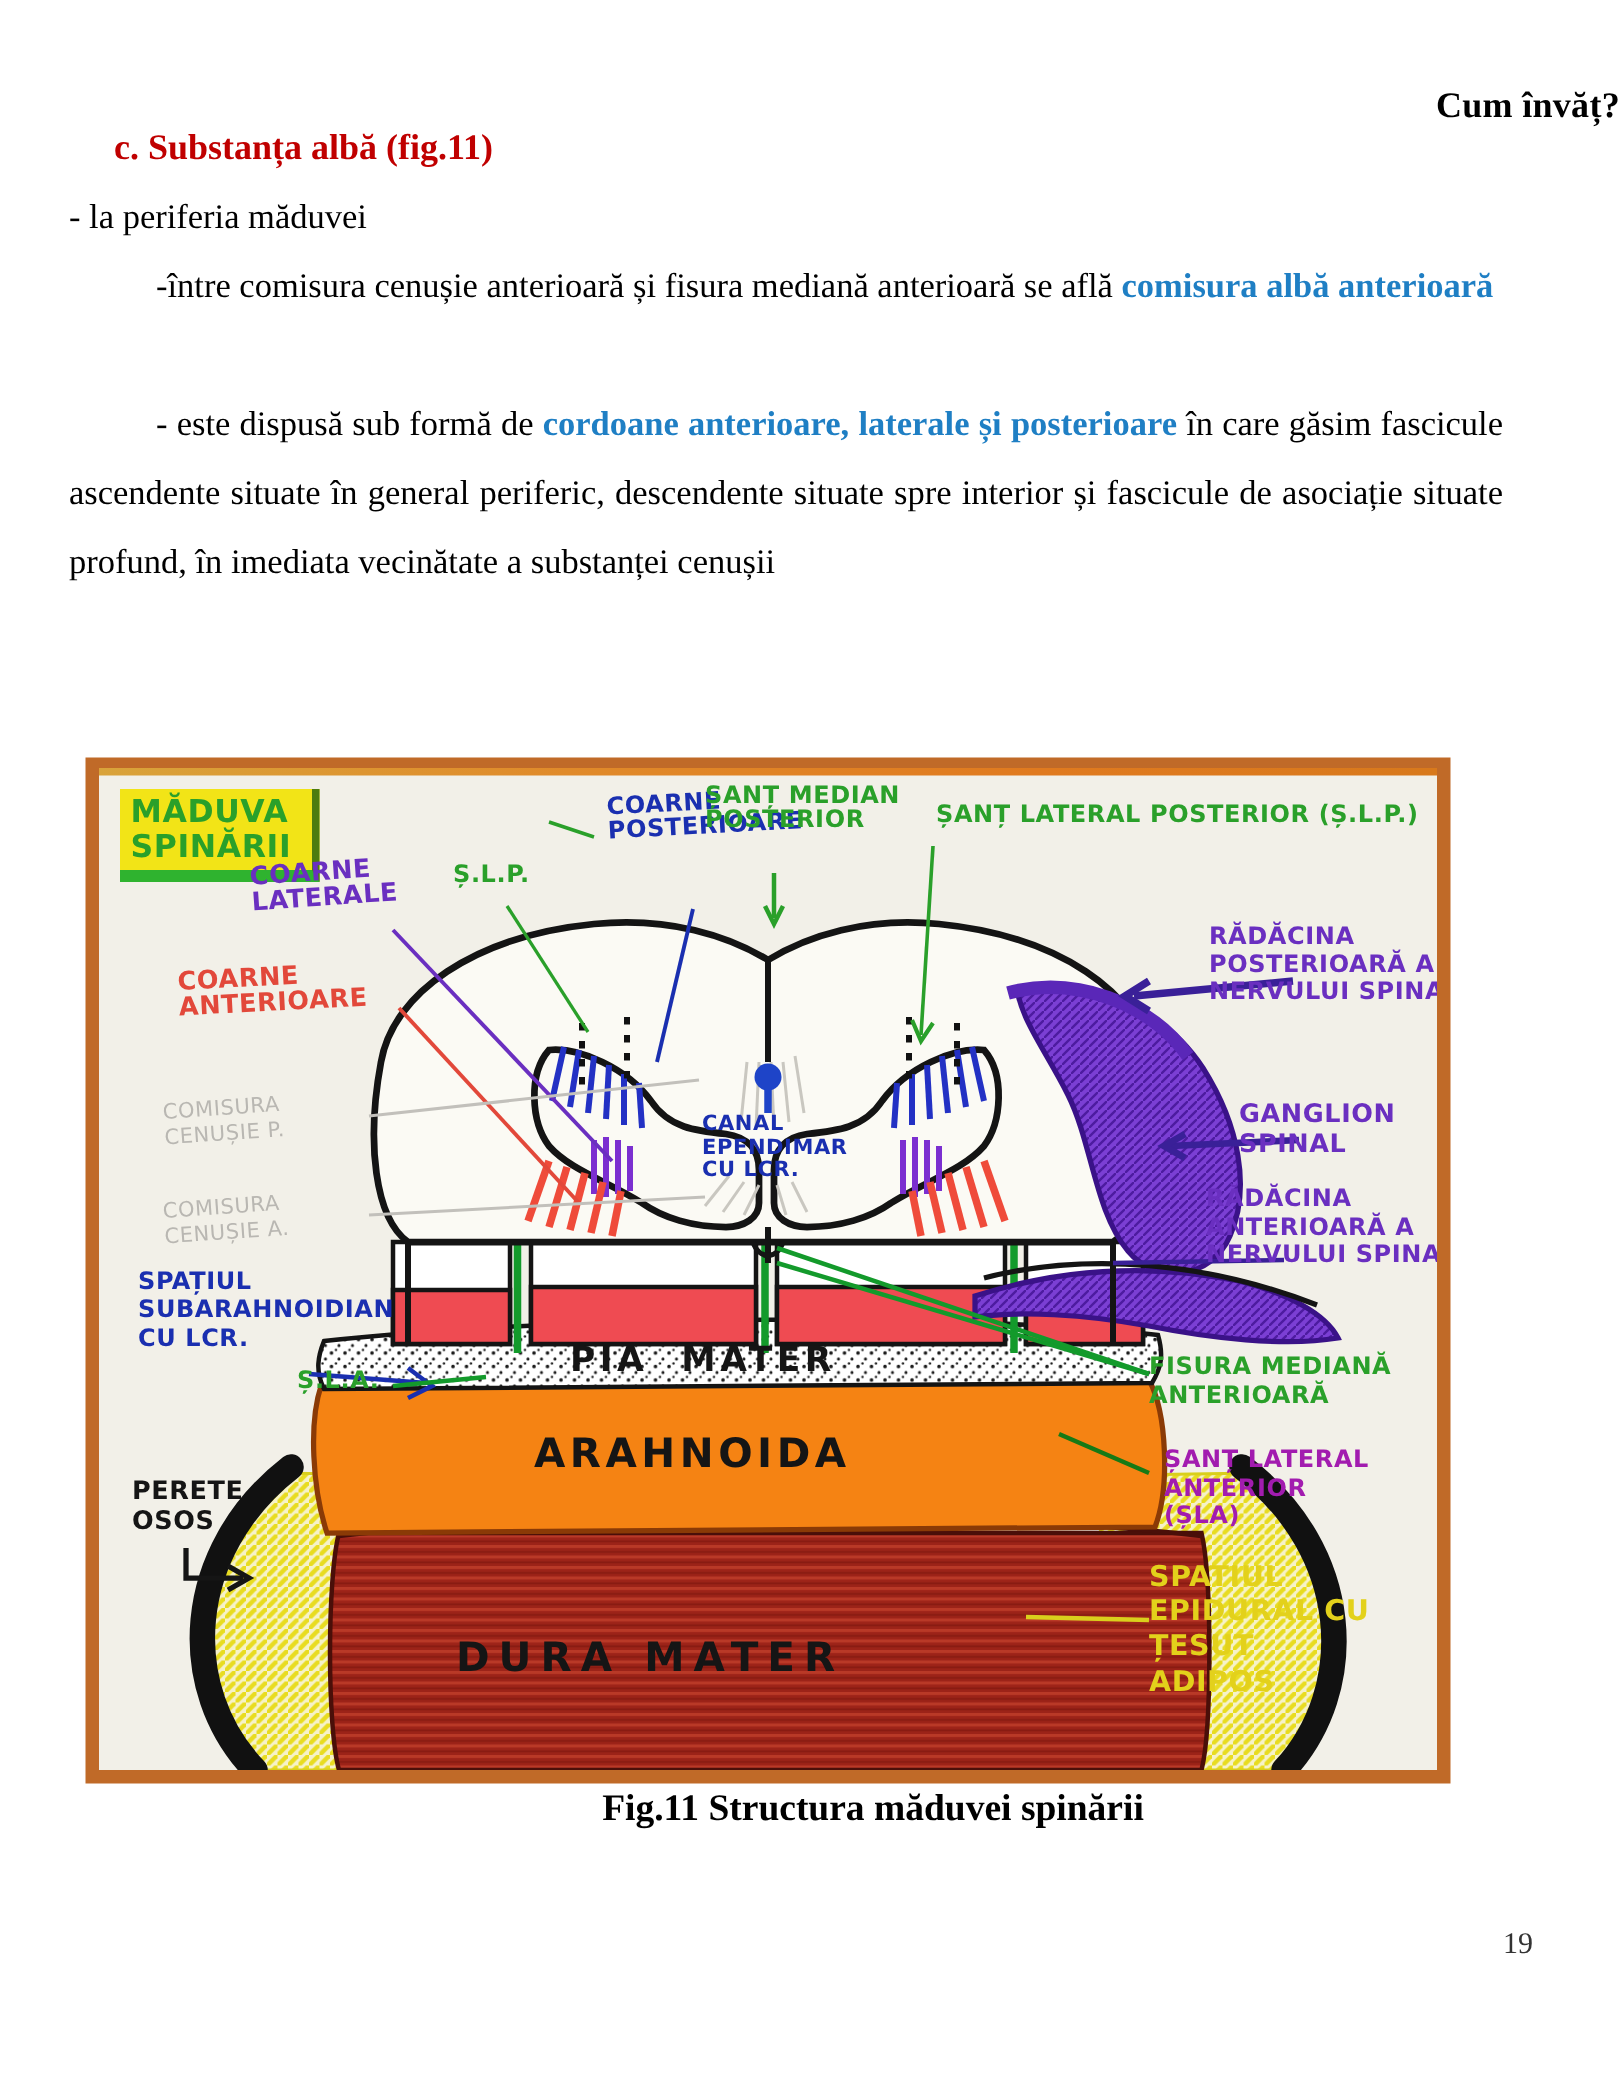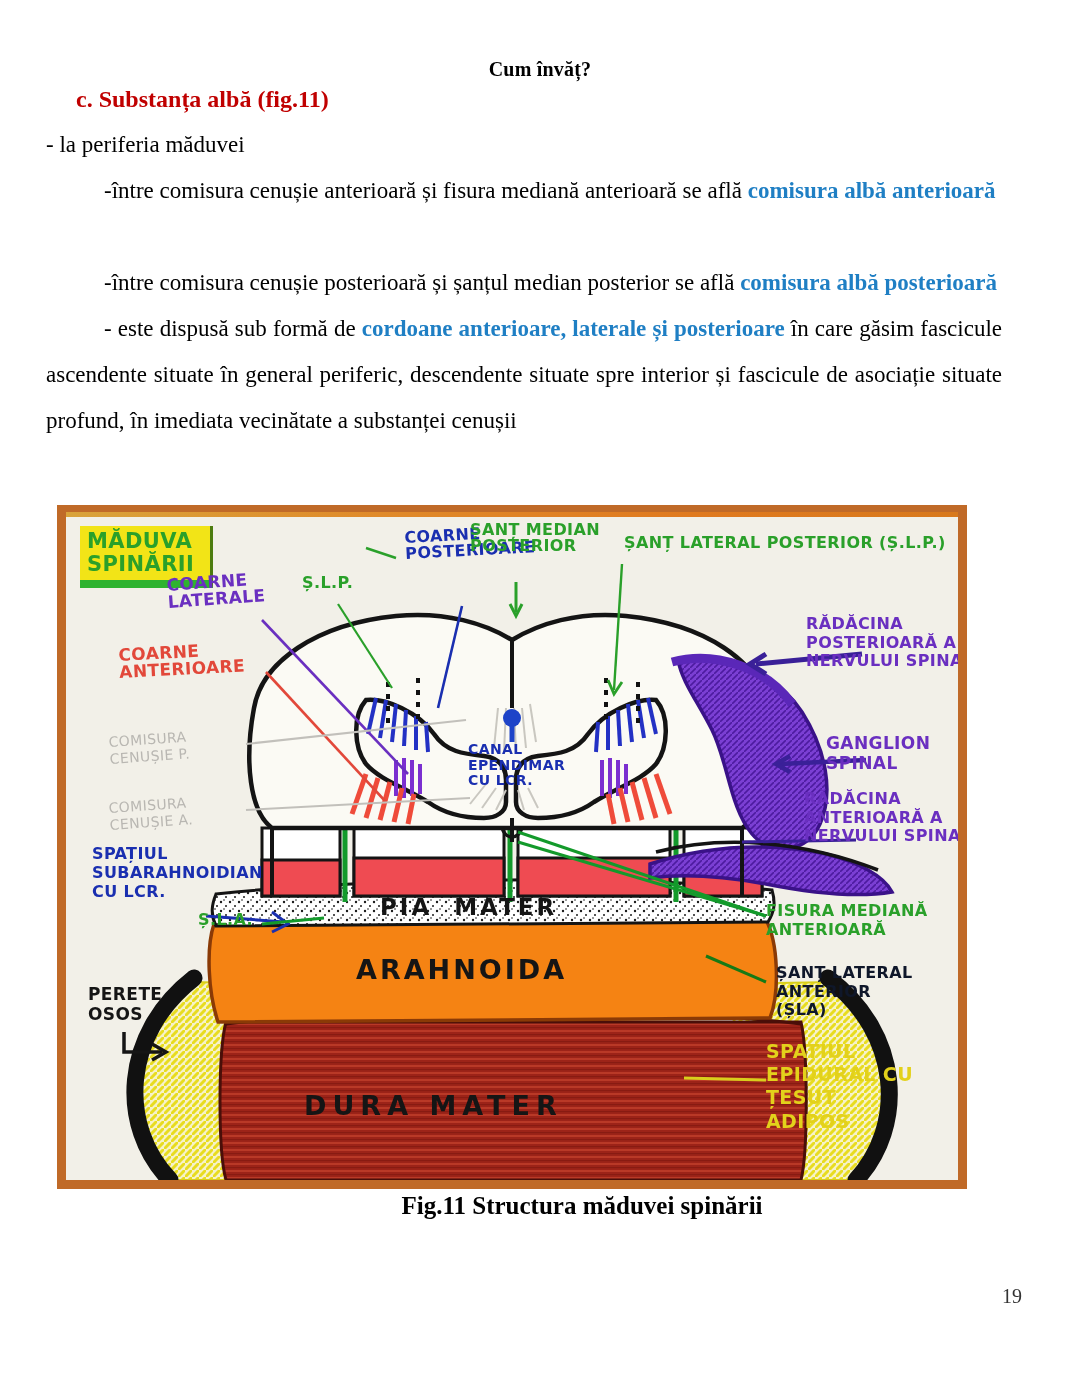--- a/index.html
+++ b/index.html
@@ -20,24 +20,24 @@
     inset: 0;
     background: #ffffff;
   }
 
   
   .running-header {
     position: absolute;
     top: 58px;
     left: 0;
     width: 1080px;
-    text-align: center;
+    text-align: right;
     font-family: "Liberation Serif", serif;
     font-weight: bold;
-    font-size: 20px;
+    font-size: 24px;
     letter-spacing: .2px;
   }
 
   
   .body-col {
     position: absolute;
     left: 46px;
     top: 82px;
     width: 956px;
   }
@@ -115,37 +115,37 @@
   .hw {
     position: absolute;
     font-family: "DejaVu Sans", sans-serif;
     font-weight: bold;
     white-space: pre;
     line-height: 1.02;
     letter-spacing: .4px;
     transform-origin: left top;
   }
   .hw.green  { color: #2aa02a; }
-  .hw.dgreen { color: #0f172a; }
+  .hw.dgreen { color: #a21caf; }
   .hw.blue   { color: #1a2fb0; }
   .hw.purple { color: #6a2fc0; }
   .hw.red    { color: #e2483a; }
   .hw.black  { color: #151515; }
   .hw.yellow { color: #e3d11b; }
   .hw.gray   { color: #b9b7b2; font-weight: normal; }
 
   
   .title-plate {
     position: absolute;
     left: 14px;
     top: 14px;
     width: 133px;
     height: 62px;
     background: #f2e417;
-    border-right: 3px solid #4d7c0f;
+    border-right: 5px solid #4d7c0f;
     border-bottom: 8px solid #2fb32f;
     box-sizing: border-box;
   }
   .title-plate .hw { position: static; display: block; }
 
   
   .dg {
     position: absolute;
     left: 0; top: 0;
     width: 100%;
@@ -166,23 +166,20 @@
     <p class="para" style="margin-top:6px;">
       <span>- la periferia măduvei</span>
     </p>
 
     <p class="para indent">
       <span>-între comisura cenușie anterioară și fisura mediană anterioară se află </span><span class="blue">comisura albă anterioară</span>
     </p>
 
     <div class="spacer-line"></div>
 
-    <p class="para indent">
-      <span>-între comisura cenușie posterioară și șanțul median posterior se află </span><span class="blue">comisura albă posterioară</span>
-    </p>
 
     <p class="para indent">
       <span>- este dispusă sub formă de </span><span class="blue">cordoane anterioare, laterale și posterioare</span><span> în care găsim fascicule ascendente situate în general periferic, descendente situate spre interior și fascicule de asociație situate profund, în imediata vecinătate a substanței cenușii</span>
     </p>
   </div>
 
   <div class="figure-wrap">
     <div class="figure-frame">
       <div class="figure-inner">
         <div class="figure-top-edge"></div>

